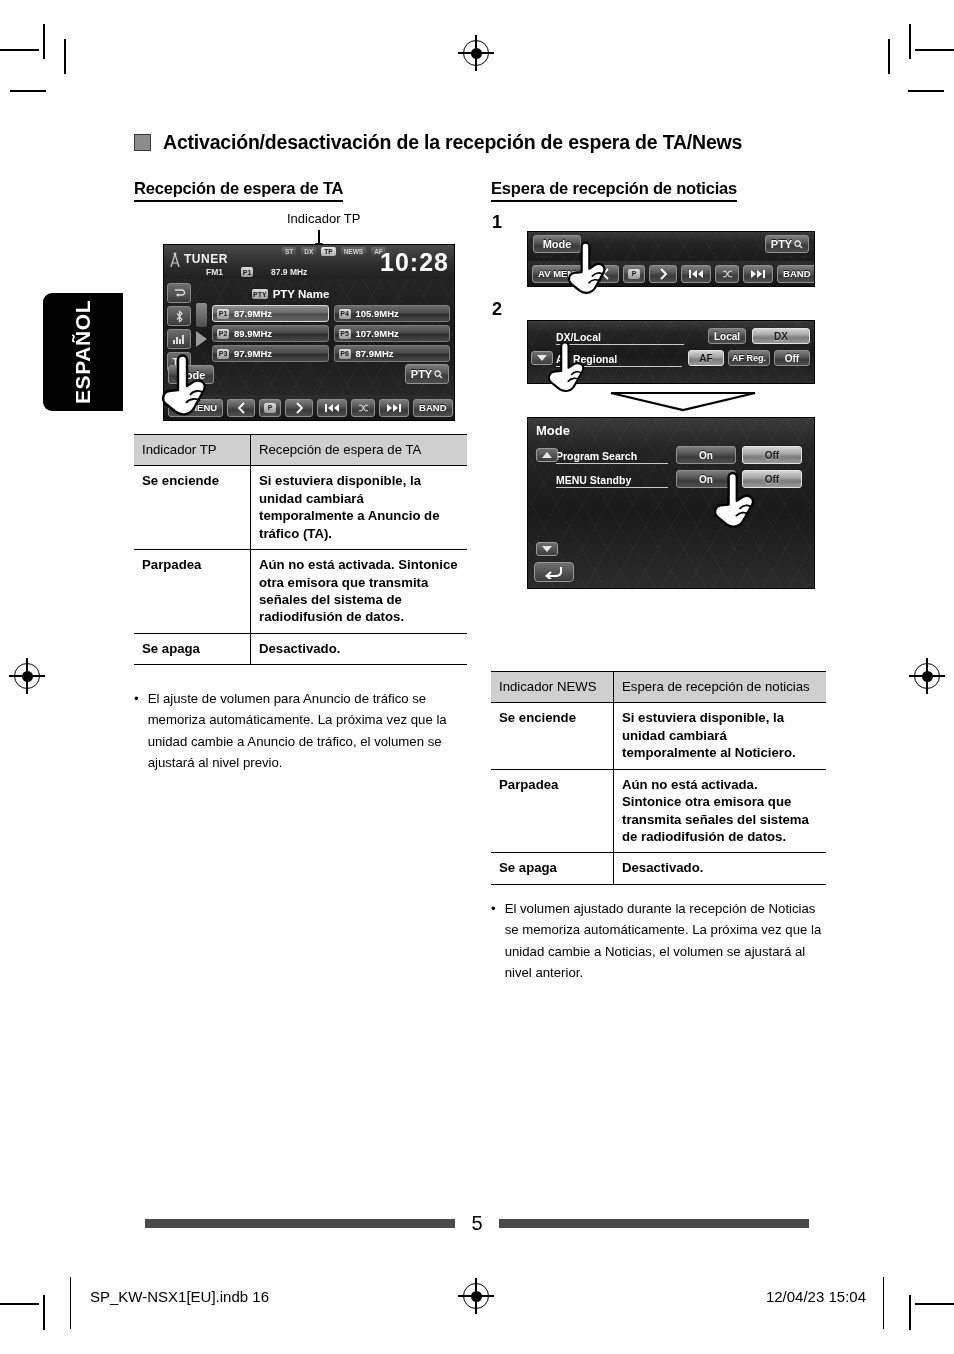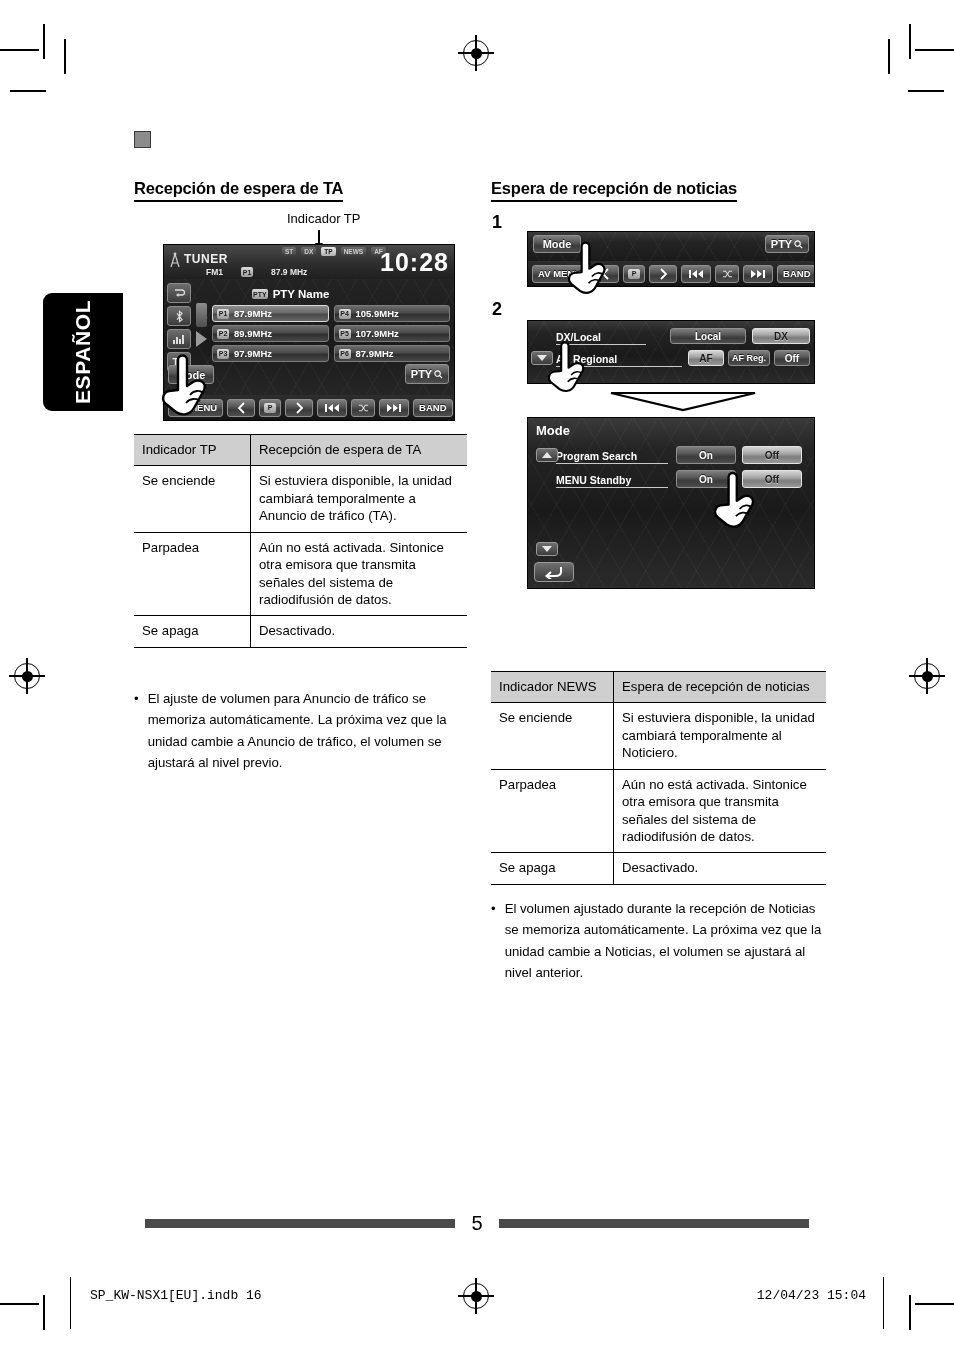--- a/index.html
+++ b/index.html
@@ -383,21 +383,21 @@
     border-collapse: collapse;
     font-size: 13.2px;
     line-height: 1.32;
   }
   table.spec th, table.spec td {
     border-top: 1px solid #000;
     border-bottom: 1px solid #000;
     padding: 6px 8px 7px 8px;
     vertical-align: top;
     text-align: left;
-    font-weight: normal;
+    font-weight: bold;
   }
   table.spec thead th {
     background: #cfcfcf;
     font-weight: normal;
   }
   table.spec .c1 { border-right: 1px solid #000; }
   #table-left  { left: 134px; top: 434px; width: 333px; }
   #table-left .c1 { width: 100px; }
   #table-right { left: 491px; top: 623px; width: 335px; margin-top: 48px; }
   #table-right .c1 { width: 106px; }
@@ -421,22 +421,22 @@
     display: flex;
     align-items: center;
     justify-content: center;
   }
   .folio .bar { height: 9px; background: #4a4a4a; width: 310px; }
   .folio .num { font-size: 20px; margin: 0 16px; }
 
   .imprint {
     position: absolute;
     top: 1288px;
-    font-size: 13px;
-    font-family: Liberation Mono, monospace;
+    font-size: 15px;
+    font-family: Liberation Sans, sans-serif;
   }
   #imprint-left  { left: 90px; }
   #imprint-right { right: 88px; }
   .imprint-rule { position: absolute; background: #000; width: 1.3px; }
 </style>
 </head>
 <body>
 
 <div class="page">
 
@@ -467,20 +467,21 @@
   <div class="reg" style="left:463px; top:1283px;">
       <span class="dot"></span>
     </div>
 
   <div class="lang-tab">
     <span>ESPAÑOL</span>
   </div>
 
   <div class="main-head">
     <div class="head-square"></div>
+    <h1>Activación/desactivación de la recepción de espera de TA/News</h1>
   </div>
 
   <div class="sub-head" id="subhead-left">Recepción de espera de TA</div>
   <div class="sub-head" id="subhead-right">Espera de recepción de noticias</div>
 
   <div class="caption" style="left:287px; top:211px;">Indicador TP</div>
   <div class="caption-arrow" style="left:318px; top:230px; height:14px;"></div>
 
   <div class="screen" id="tuner-screen">
     <div class="tuner-top"></div>
@@ -700,21 +701,21 @@
 
   <svg class="finger" style="left:566px; top:238px; width:62px; height:58px;" viewBox="0 0 72 68">
     <path d="M18 10 C18 4 27 4 27 10 L27 36 L33 32 C40 28 47 33 44 40 L34 58 C30 65 22 66 16 62 L6 54 C1 50 3 42 9 41 L18 40 Z" fill="#ffffff" stroke="#000000" stroke-width="2.6" stroke-linejoin="round"></path>
     <path d="M30 45 C34 40 40 40 43 43" fill="none" stroke="#000" stroke-width="1.9"></path>
     <path d="M26 53 C30 48 37 48 40 51" fill="none" stroke="#000" stroke-width="1.9"></path>
   </svg>
 
   <div class="screen" id="step2-screen-a">
     <div class="setting-row" style="top:6px;align-items:center;">
       <div class="setting-label" style="width:140px;">DX/Local</div>
-      <div class="btn opt" style="width:76px; margin-left:24px;">Local</div>
+      <div class="btn opt" style="width:38px; margin-left:24px;">Local</div>
       <div class="btn opt lit" style="width:58px; margin-left:6px;">DX</div>
     </div>
     <div class="setting-row" style="top:28px;">
       <div class="setting-label" style="width:140px;">AF Regional</div>
       <div class="btn opt lit" style="width:36px; margin-left:6px;">AF</div>
       <div class="btn opt" style="width:42px; margin-left:4px; font-size:9px;">AF Reg.</div>
       <div class="btn opt" style="width:36px; margin-left:4px;">Off</div>
     </div>
     <div class="nav-arrow down" style="left:3px; top:30px;">
         <i></i>

